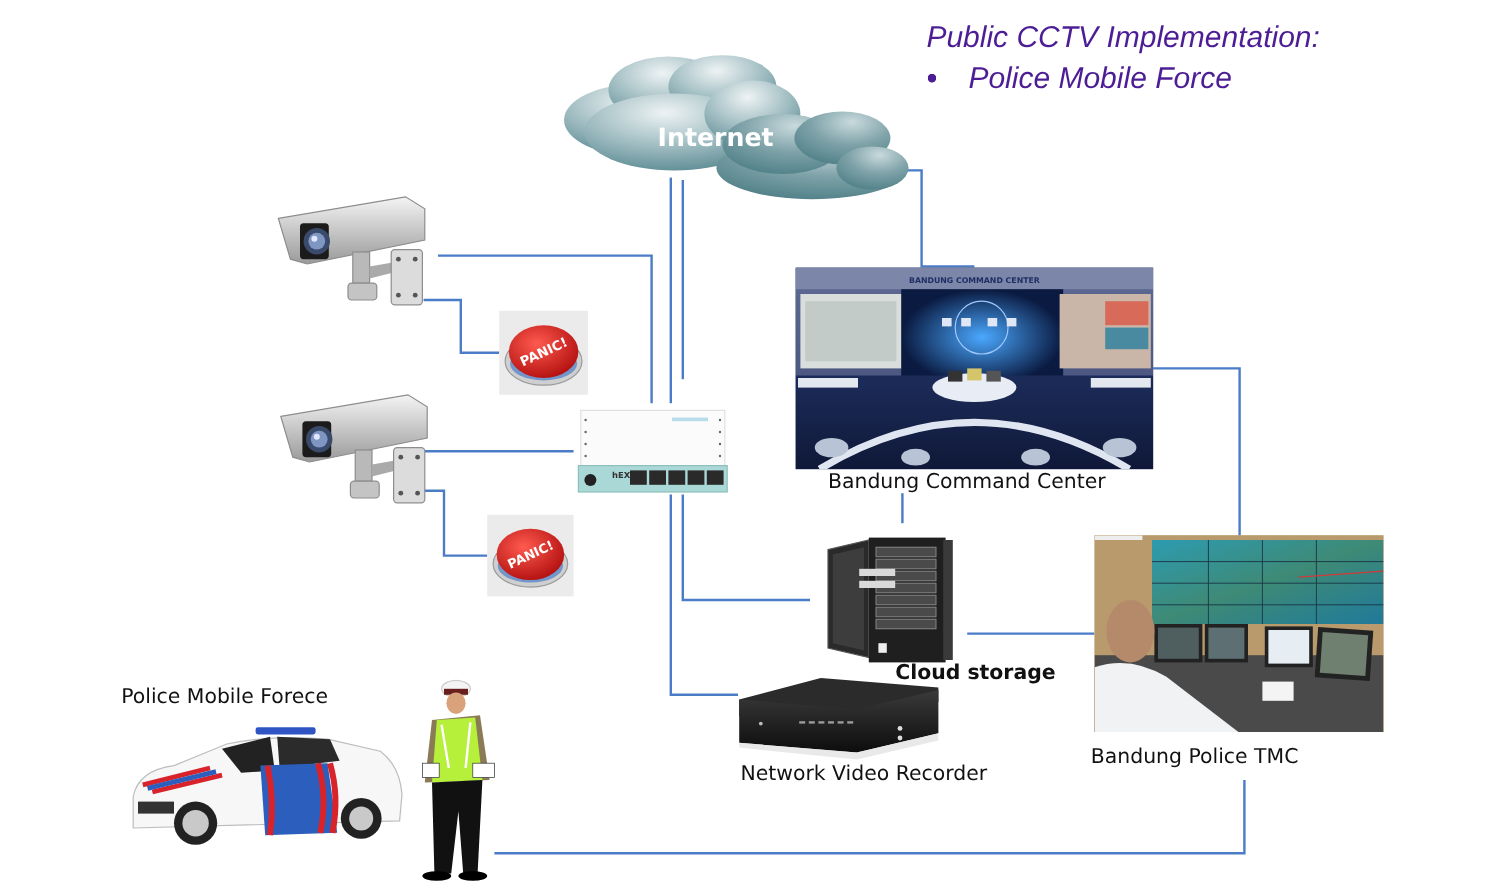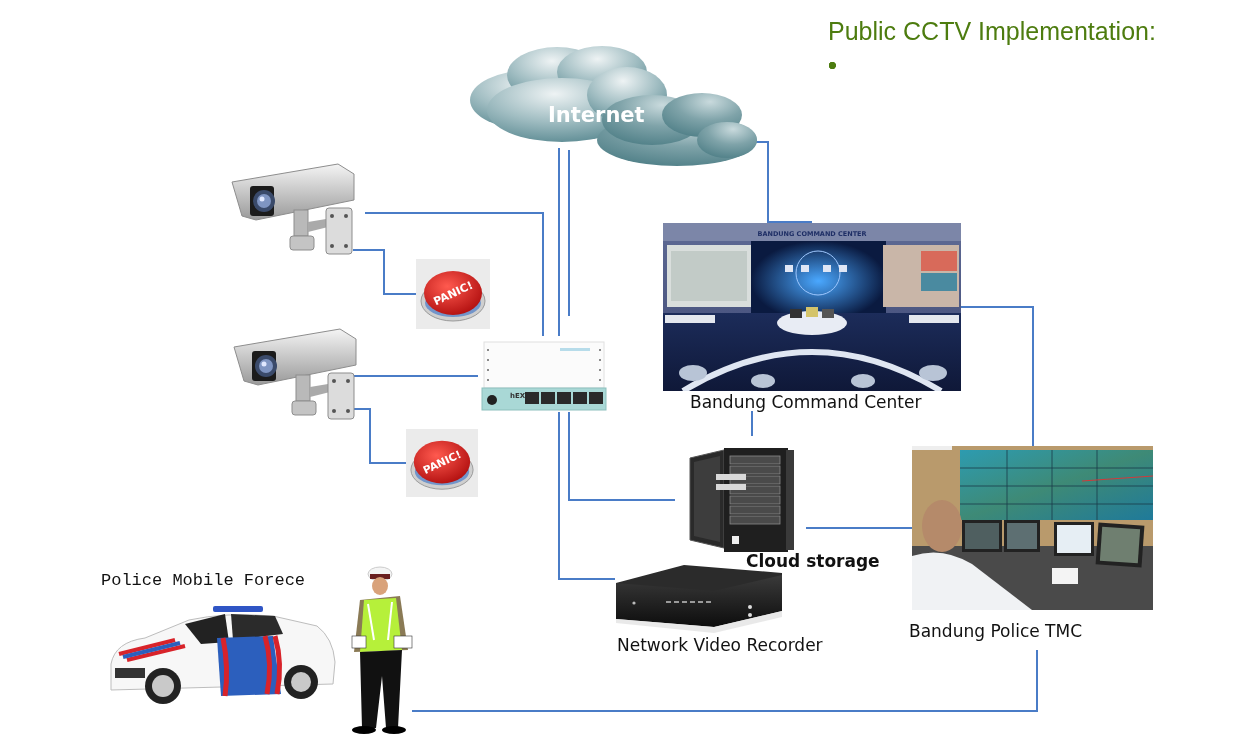--- a/index.html
+++ b/index.html
@@ -1,19 +1,19 @@
 <!DOCTYPE html>
 <html><head>
 <meta charset="utf-8">
 <style>
   html, body { margin:0; padding:0; background:#ffffff; }
   body { width:1248px; height:745px; position:relative; overflow:hidden; font-family:"Liberation Sans", sans-serif; }
   .abs { position:absolute; }
   svg.lines { position:absolute; left:0; top:0; width:1248px; height:745px; pointer-events:none; }
-  .title-block { left:828px; top:14px; color:#4d7c0f; font-family:"Liberation Sans", sans-serif; }
+  .title-block { left:772px; top:14px; color:#4c1d95; font-family:"Liberation Sans", sans-serif;font-style:italic; }
   .title-block .heading { font-size:25px; line-height:34px; white-space:nowrap; }
   .title-block ul { list-style:none; margin:0; padding:0; }
   .title-block li { font-size:25px; line-height:34px; position:relative; padding-left:35px; white-space:nowrap; }
   .title-block li .bullet { position:absolute; left:0; top:0; }
   .caption { font-family:"DejaVu Sans", sans-serif; font-size:17px; color:#111; white-space:nowrap; }
   .cloud-label { font-family:"DejaVu Sans", sans-serif; font-weight:bold; font-size:21px; color:#ffffff; }
   .panic-box { background:#ebebeb; }
   .photo { overflow:hidden; }
 </style>
 </head>
@@ -36,21 +36,21 @@
     <polyline points="1037,650 1037,711 412,711"></polyline>
   </g>
 </svg>
 
 <div class="abs title-block">
   <div class="heading">Public CCTV Implementation:</div>
   <ul>
     <li><span class="bullet">•</span></li>
     <li><span class="bullet">•</span></li>
     <li><span class="bullet">•</span></li>
-    <li><span class="bullet">•</span></li>
+    <li><span class="bullet">•</span><span>Police Mobile Force</span></li>
   </ul>
 </div>
 
 <div class="abs" style="left:462px;top:40px;width:300px;height:140px;">
   <svg width="300" height="140" viewBox="0 0 300 140">
     <defs>
       <radialGradient id="cg1" cx="0.45" cy="0.25" r="0.8">
         <stop offset="0" stop-color="#eef3f4"></stop>
           <stop offset="0.55" stop-color="#9fbcc1"></stop>
           <stop offset="1" stop-color="#5b8a92"></stop>
@@ -299,21 +299,21 @@
       <rect x="145" y="79" width="34" height="28" fill="#e6eef4"></rect>
     <rect x="185" y="78" width="46" height="42" fill="#222" transform="rotate(4 208 99)"></rect>
       <rect x="189" y="82" width="38" height="34" fill="#6f7f70" transform="rotate(4 208 99)"></rect>
     <ellipse cx="30" cy="80" rx="20" ry="26" fill="#b58a6a"></ellipse>
     <path d="M0,110 Q30,100 60,118 L120,164 L0,164 Z" fill="#f0f2f4"></path>
     <rect x="140" y="122" width="26" height="16" fill="#f4f4f4"></rect>
   </svg>
 </div>
 <div class="abs caption" style="left:909px;top:621px;">Bandung Police TMC</div>
 
-<div class="abs caption" style="left:101px;top:571px;font-family:Liberation Mono, monospace;">Police Mobile Forece</div>
+<div class="abs caption" style="left:101px;top:571px;">Police Mobile Forece</div>
 <div class="abs" style="left:105px;top:598px;width:232px;height:112px;">
   <svg width="232" height="112" viewBox="0 0 232 112">
     <path d="M6,66 Q10,44 40,40 L84,22 Q120,14 168,18 L212,28 Q228,40 230,64 L228,86 L6,92 Z" fill="#f7f7f7" stroke="#bdbdbd"></path>
     <path d="M80,26 L120,16 L124,44 L96,46 Z" fill="#222"></path>
     <path d="M126,16 L170,18 L178,36 L128,42 Z" fill="#2b2b2b"></path>
     <rect x="108" y="8" width="50" height="6" rx="2" fill="#2f55c5"></rect>
     <path d="M112,40 L168,38 L176,96 L116,98 Z" fill="#2c5fbd"></path>
     <g stroke="#d8232a" stroke-width="5" fill="none">
         <path d="M118,40 Q124,70 120,98"></path>
         <path d="M160,38 Q168,66 162,96"></path>

